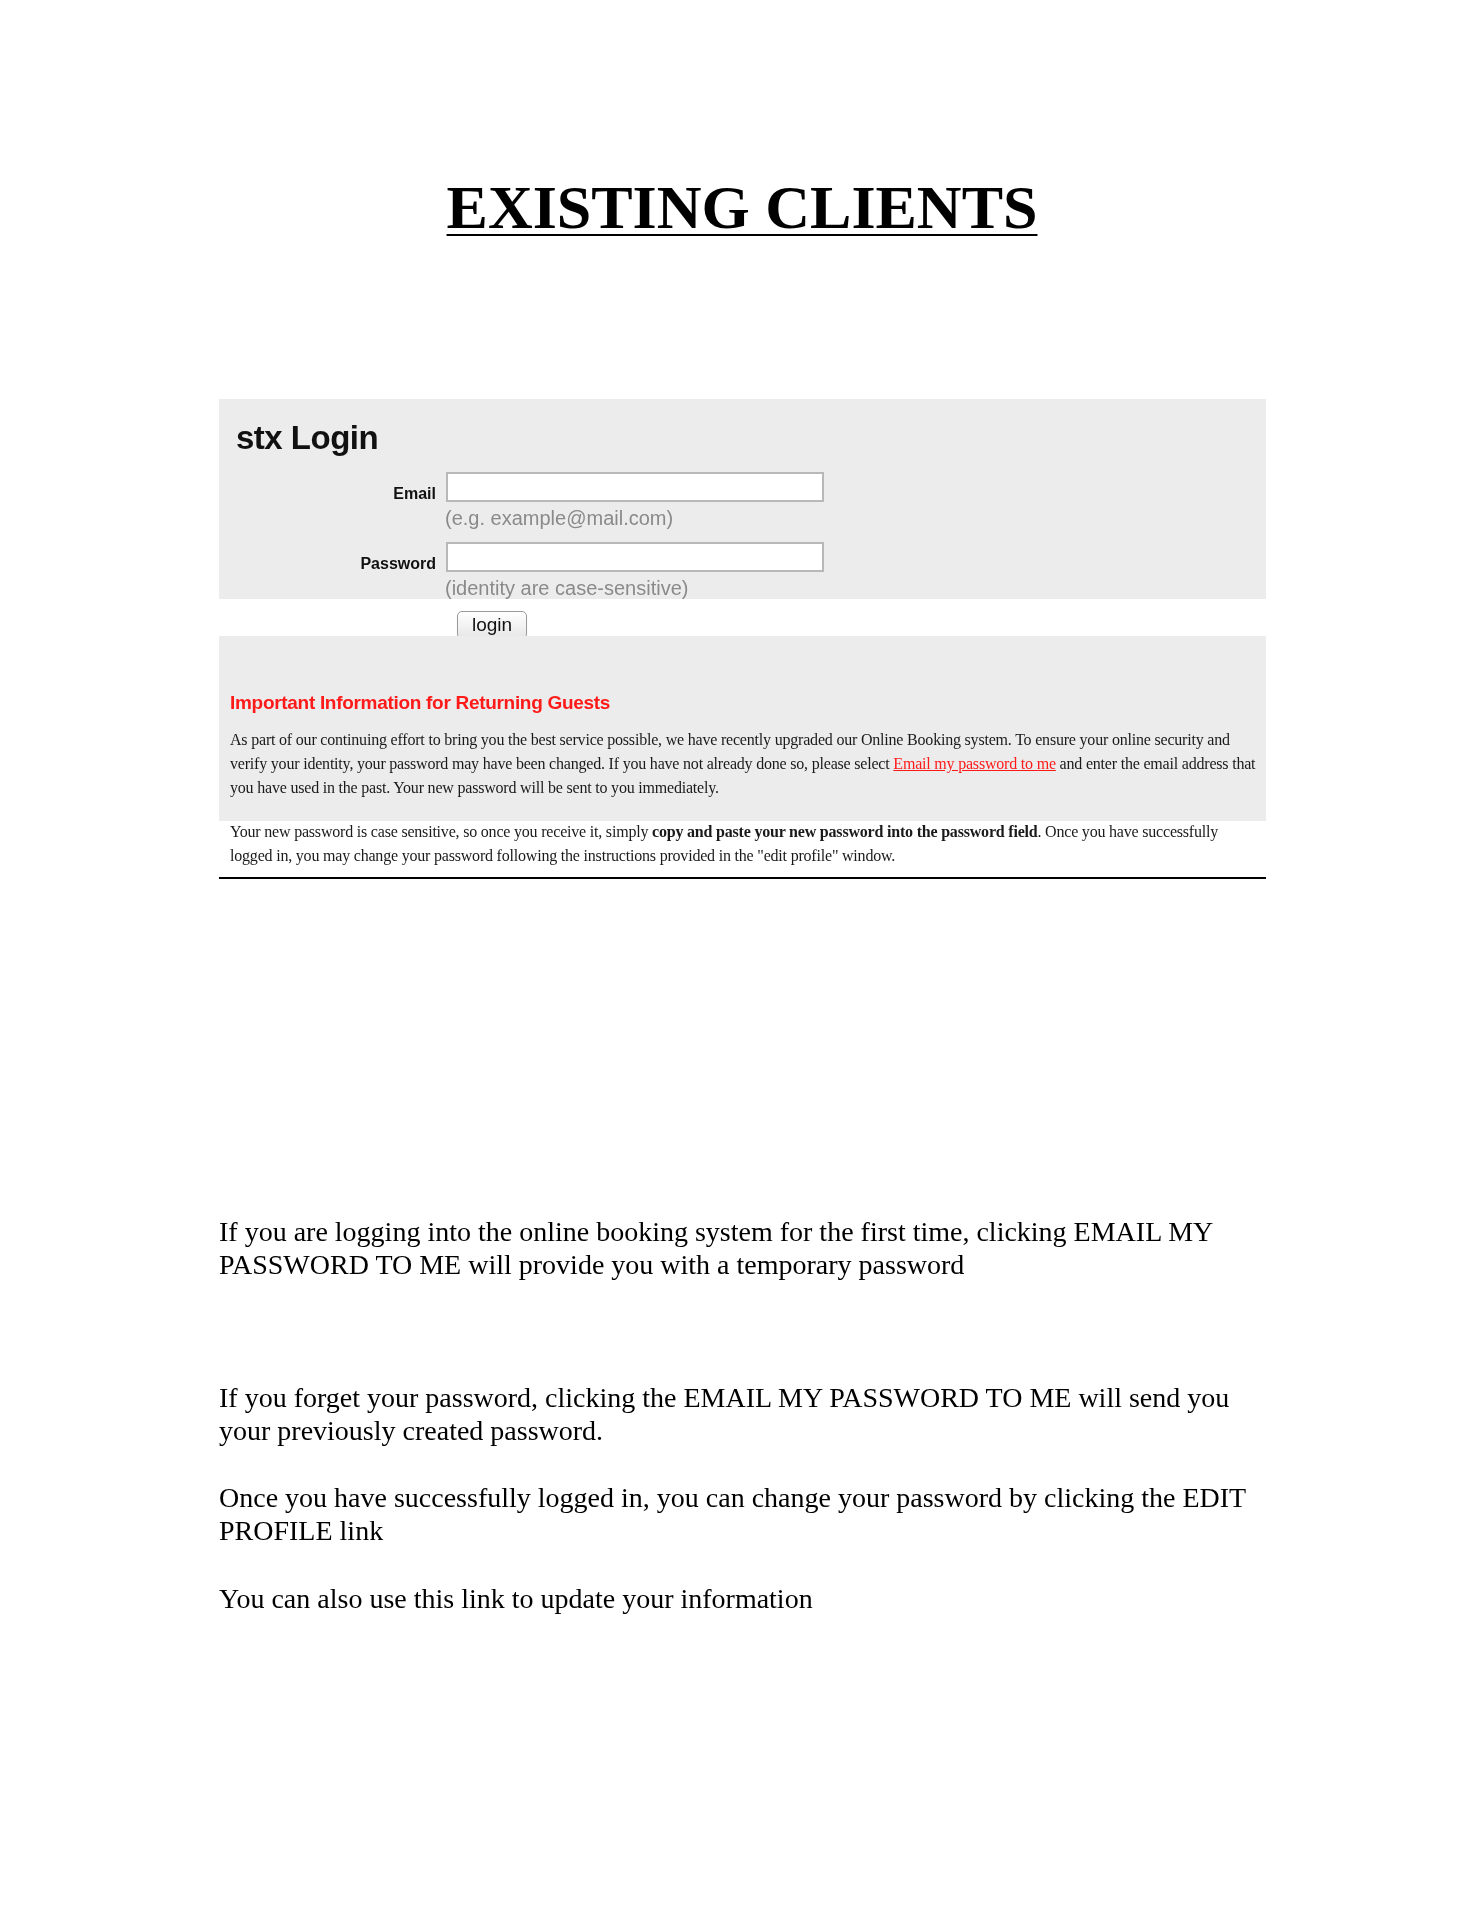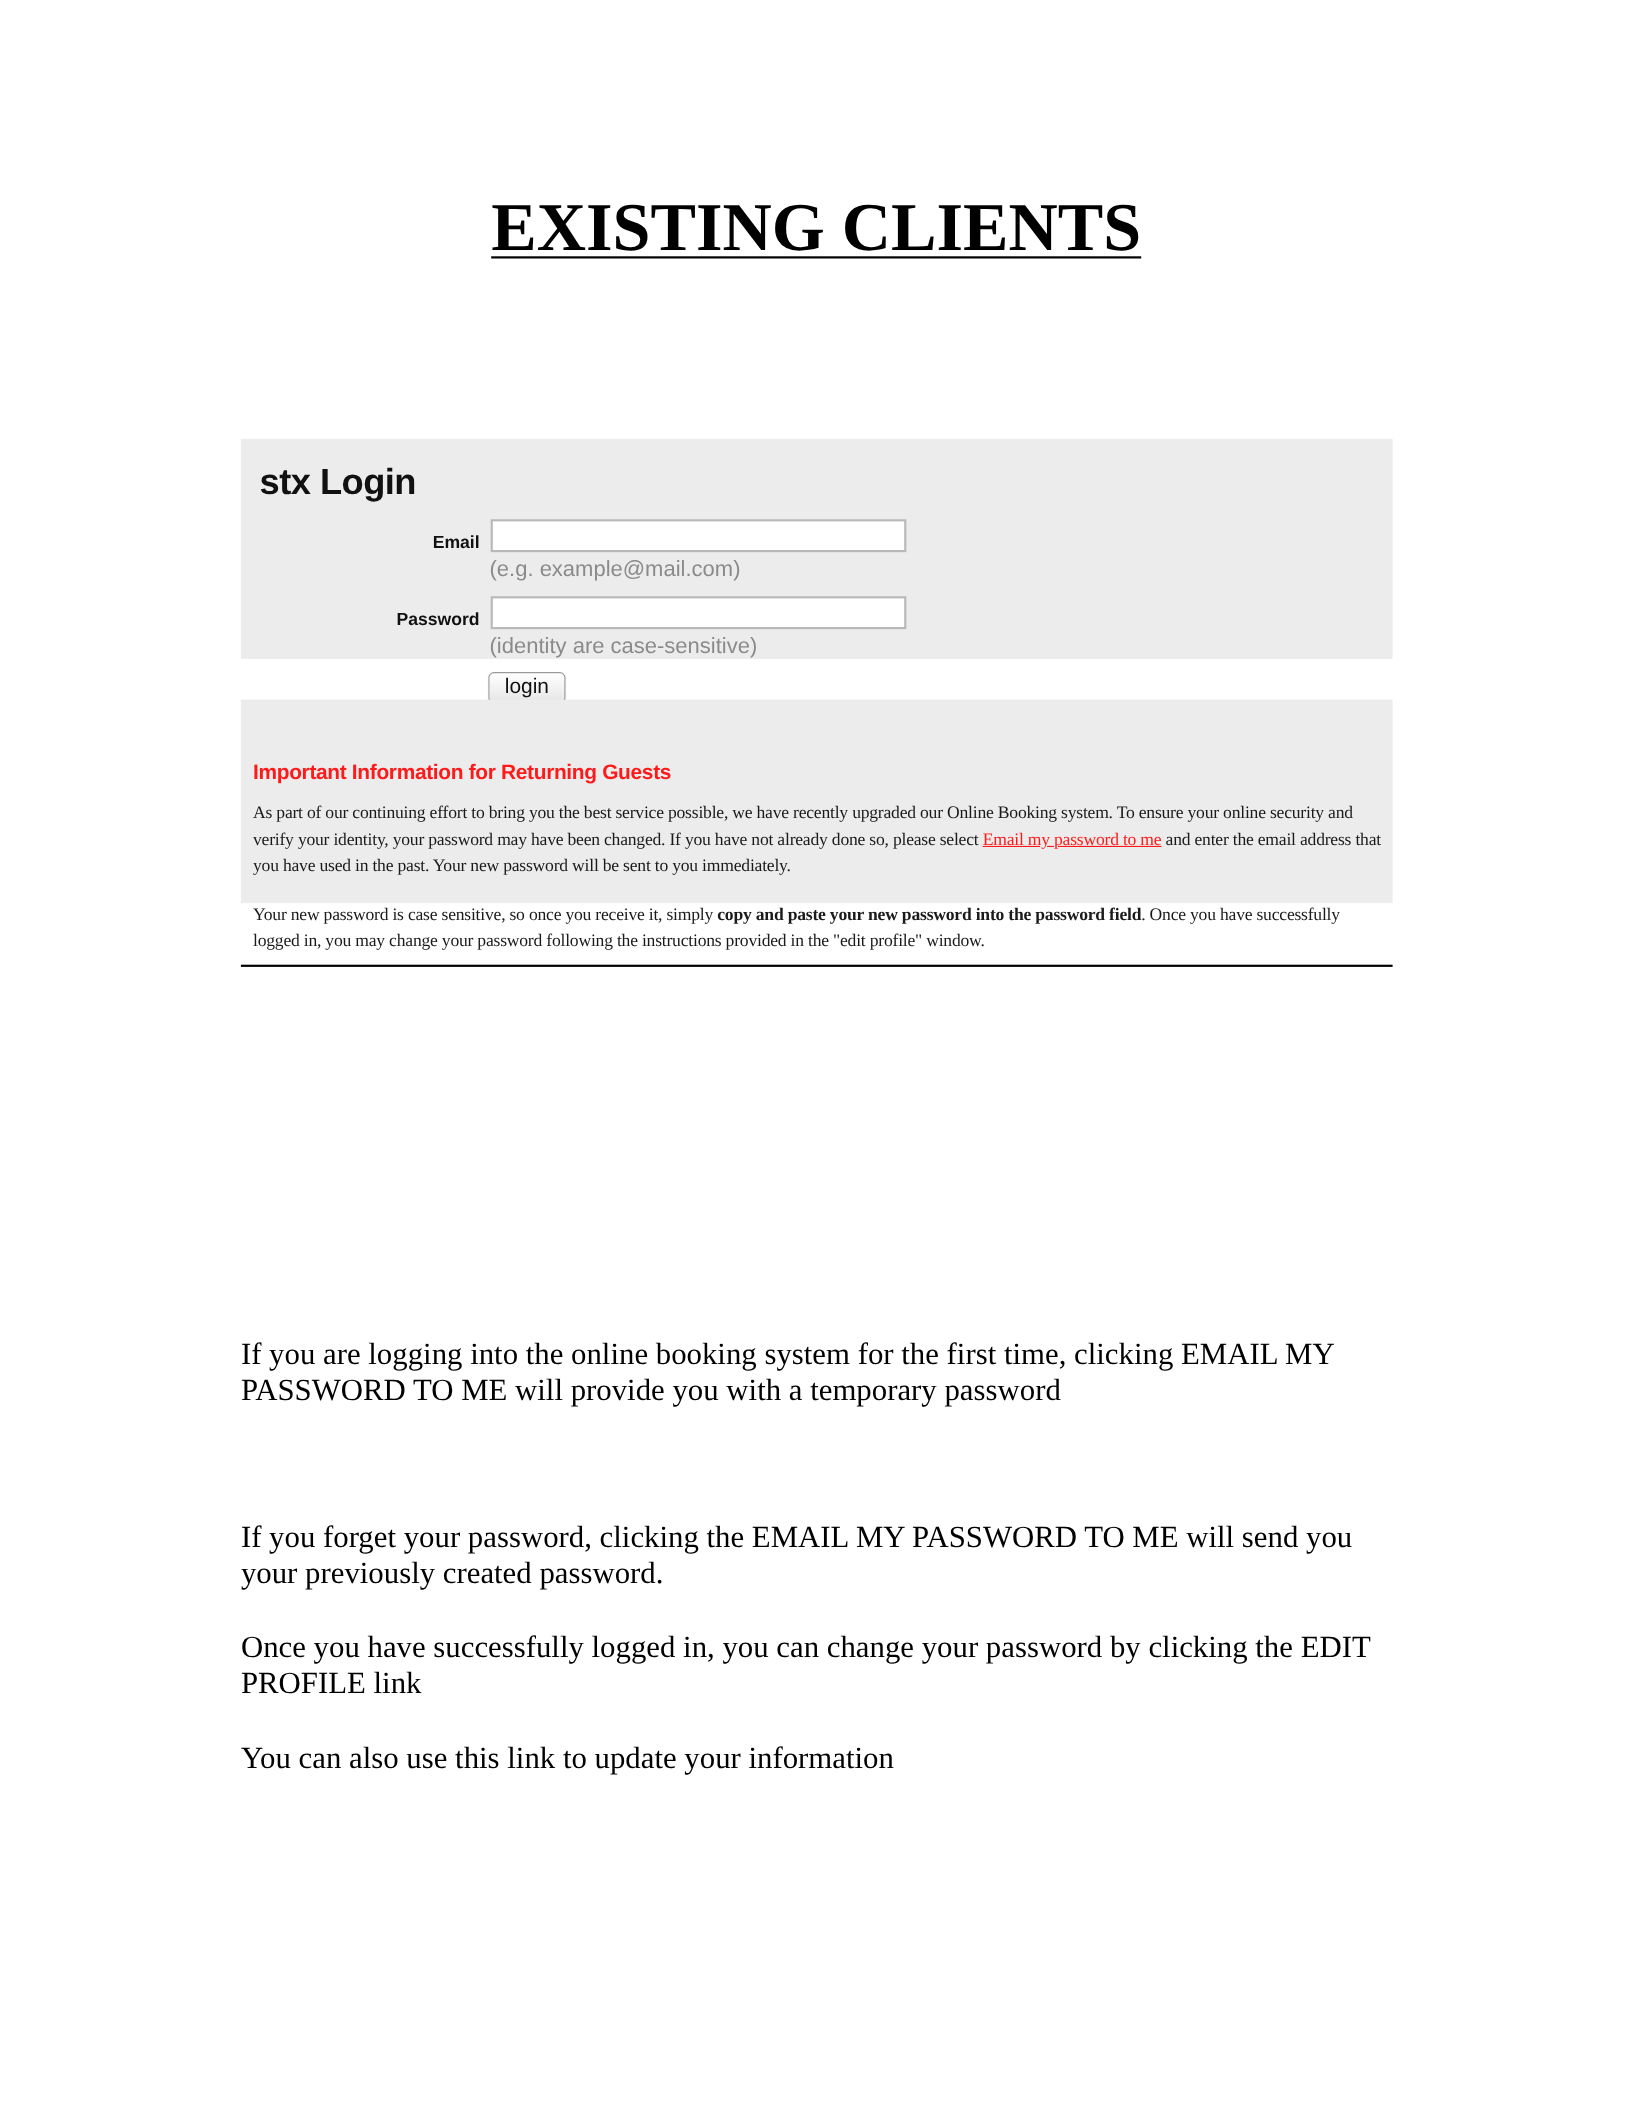--- a/index.html
+++ b/index.html
@@ -21,21 +21,21 @@
   .lbl { font-size:16px; font-weight:bold; color:#111; text-align:right; width:200px; }
   .lbl-email { left:17px; top:86px; }
   .lbl-pass { left:17px; top:156px; }
   .field { left:227px; width:378px; height:30px; background:#fff; border:2px solid #b8b8b8; box-sizing:border-box; }
   .field-email { top:73px; }
   .field-pass { top:143px; }
   .hint { left:226px; font-size:20px; color:#8a8a8a; }
   .hint-email { top:108px; }
   .hint-pass { top:178px; }
   .login-btn {
-    left:225px; top:212px; width:70px; height:28px; box-sizing:border-box;
+    left:238px; top:212px; width:70px; height:28px; box-sizing:border-box;
     background:linear-gradient(#ffffff,#e6e6e6); border:1px solid #9a9a9a; border-radius:5px;
     font-size:19px; color:#111; text-align:center; line-height:26px; box-shadow:0 1px 1px rgba(0,0,0,.15);
   }
   .email-link { left:224px; top:250px; font-size:20px; color:#111; text-decoration:underline; }
 
   .info-title { left:11px; top:56px; font-size:19px; font-weight:bold; color:#ff1a1a; letter-spacing:-0.3px; }
   .info-p { left:11px; width:1030px; font-size:16px; color:#1a1a1a; line-height:24px; letter-spacing:-0.2px;font-family:Liberation Serif, serif; }
   .info-p1 { top:92px; }
   .info-p2 { top:184px; }
   .red-link { color:#ff1a1a; text-decoration:underline; }

